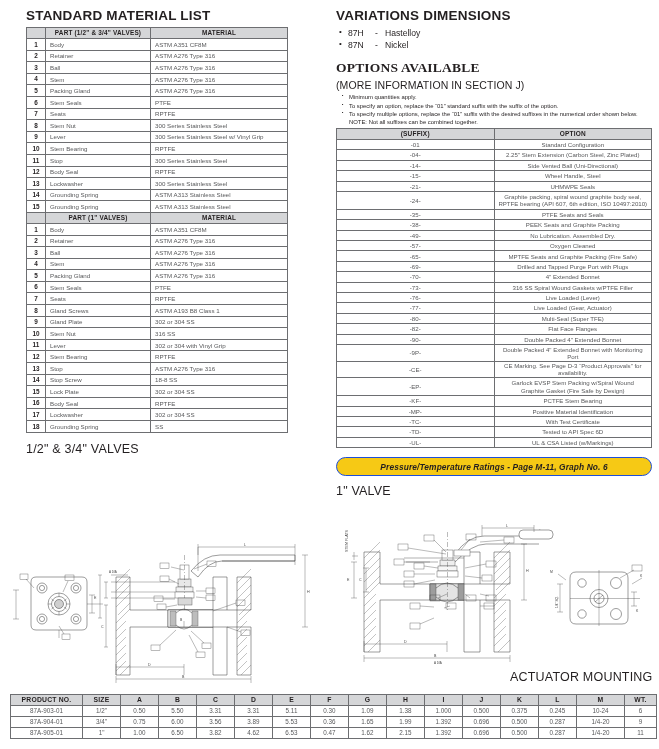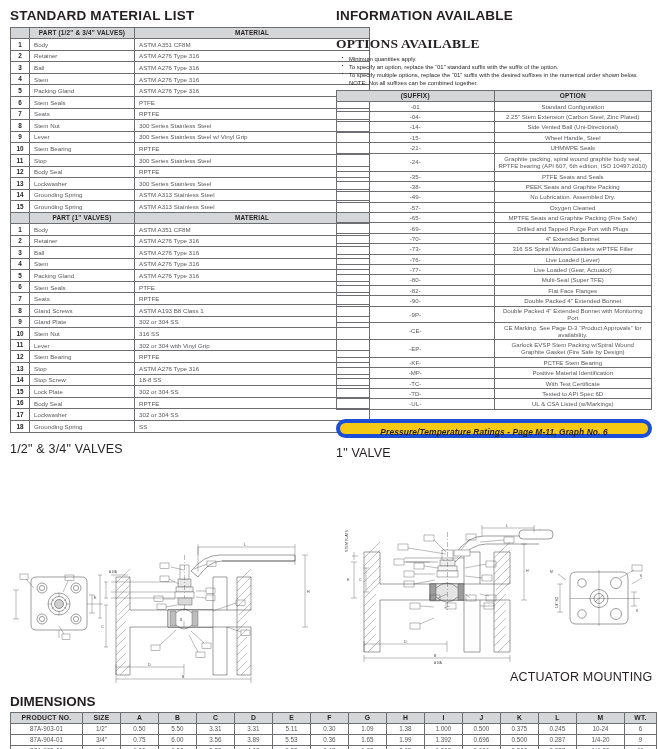--- a/index.html
+++ b/index.html
@@ -16,22 +16,22 @@
     overflow: hidden;
   }
   .page {
     position: relative;
     width: 659px;
     height: 749px;
     padding: 0;
   }
   .col-left {
     position: absolute;
-    left: 10px; top: 8px;
-    width: 360px;
+    left: 26px; top: 8px;
+    width: 262px;
   }
   .col-right {
     position: absolute;
     left: 336px; top: 8px;
     width: 316px;
   }
 
   h2.section-title {
     font-size: 13.5px;
     font-weight: bold;
@@ -155,21 +155,21 @@
     letter-spacing: 0.2px;
   }
   table.opts td.sfx { width: 46px; }
   table.opts tr { height: 10.4px; }
   table.opts tr.two-line { height: 18px; }
 
   
   .banner {
     margin-top: 9px;
     background: #f6c915;
-    border: 4px solid #1d4ed8;
+    border: 1px solid #1d4ed8;
     border-radius: 11px;
     height: 19px;
     line-height: 18px;
     text-align: center;
     font-size: 8.4px;
     font-weight: bold;
     font-style: italic;
     color: #231f20;
     letter-spacing: 0.1px;
   }
@@ -413,26 +413,29 @@
             <td class="mat">SS</td>
           </tr>
         </tbody>
     </table>
 
     <div style="height:9px"></div>
     <div class="draw-title light">1/2" &amp; 3/4" VALVES</div>
   </div>
 
   <div class="col-right">
-    <h2 class="section-title">INFORMATION AVAILABLE</h2>
+    <h2 class="section-title">VARIATIONS DIMENSIONS</h2>
     <ul class="bullets">
+        <li><span class="vcode">87H</span><span class="vdash">-</span><span>Hastelloy</span></li>
+        <li><span class="vcode">87N</span><span class="vdash">-</span><span>Nickel</span></li>
       </ul>
 
     <div style="height:9px"></div>
     <h2 class="section-title small-gap">OPTIONS AVAILABLE</h2>
+    <div class="sub-head-line">(MORE INFORMATION IN SECTION J)</div>
     <ul class="bullets tiny">
         <li>Minimum quantities apply.</li>
         <li>To specify an option, replace the “01” standard suffix with the suffix of the option.</li>
         <li>To specify multiple options, replace the “01” suffix with the desired suffixes in the numerical order shown below. NOTE: Not all suffixes can be combined together.</li>
       </ul>
 
     <table class="opts">
       <thead>
         <tr>
           <th class="sfx">(SUFFIX)</th>
@@ -887,21 +890,20 @@
           <path d="M236 76.5 L306 76.5"></path>
           <path d="M265 48 L265 104"></path>
         </g>
       </g>
     </svg>
   </div>
 
   <span class="actuator-label" style="left:510px; top:670px;">ACTUATOR MOUNTING</span>
 
   <div class="dim-wrap">
-    <h2 class="dim-title">DIMENSIONS</h2>
     <table class="dims">
       <colgroup>
         <col style="width:72px">
           <col style="width:38px">
         <col span="12" style="width:38px">
         <col style="width:48px">
           <col style="width:32px">
       </colgroup>
       <thead>
           <tr>

